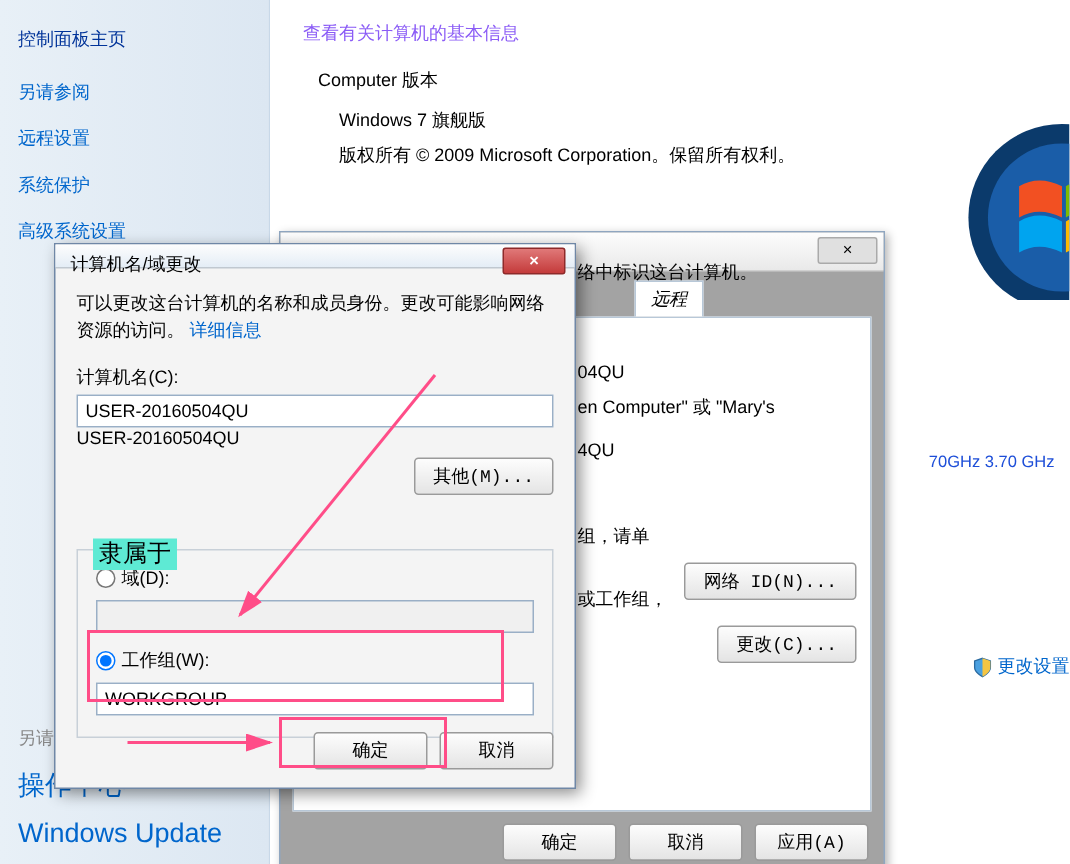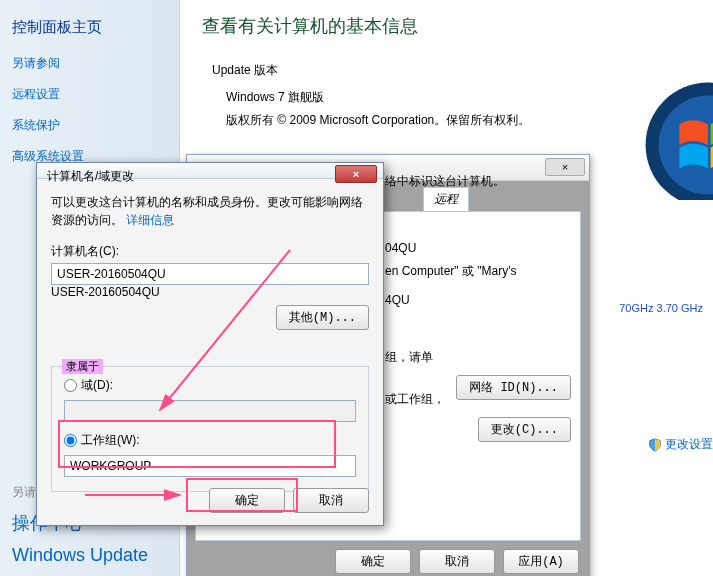--- a/index.html
+++ b/index.html
@@ -1,28 +1,28 @@
 <!DOCTYPE html>
 <html><head>
 <meta charset="utf-8">
 <style>
 * { box-sizing: border-box; margin: 0; padding: 0; font-family: "Microsoft YaHei", "Segoe UI", Tahoma, sans-serif; }
 body { width: 713px; height: 576px; background: #fff; position: relative; overflow: hidden; font-size: 12px; }
 
 
 .sidebar { position: absolute; left: 0; top: 0; width: 180px; height: 576px; background: linear-gradient(to right, #e8f0f7, #dce7f2); border-right: 1px solid #c8d8e8; padding: 18px 12px; }
-.sidebar-title { color: #003399; font-size: 15px; margin-bottom: 18px; }
+.sidebar-title { color: #003399; font-size: 12px; margin-bottom: 18px; }
 .sidebar-link { display: block; color: #0066cc; font-size: 12px; margin-bottom: 14px; cursor: pointer; }
 .sidebar-bottom { position: absolute; bottom: 0; left: 12px; }
 .sidebar-bottom .muted { color: #888; font-size: 12px; margin-bottom: 10px; }
 .sidebar-bottom .link { color: #0066cc; font-size: 18px; margin-bottom: 10px; cursor: pointer; }
 
 
 .main { position: absolute; left: 188px; top: 0; right: 0; height: 576px; padding: 14px 14px 0 14px; }
-.main-title { color: #14532d; font-size: 18px; margin-bottom: 24px; }
+.main-title { color: #8b5cf6; font-size: 12px; margin-bottom: 14px; }
 .section-label { font-size: 12px; margin: 4px 0 10px 10px; }
 .indent { margin-left: 24px; font-size: 12px; margin-bottom: 6px; }
 .cpu-info { position: absolute; right: 10px; top: 302px; font-size: 11px; color: #1d4ed8; }
 .win-logo { position: absolute; right: 0; top: 80px; width: 70px; height: 120px; overflow: hidden; }
 .win-logo svg { width: 130px; height: 130px; }
 .change-settings-link { position: absolute; right: 0; top: 436px; color: #0066cc; font-size: 12px; cursor: pointer; display:flex; align-items:center; gap:3px;}
 .shield { width:14px; height:14px; display:inline-block; }
 
 
 .sysprops { position: absolute; left: 186px; top: 154px; width: 404px; height: 430px; background: #a3a3a3; border: 1px solid #8fa6c0; box-shadow: 2px 2px 6px rgba(0,0,0,0.3); }
@@ -44,21 +44,21 @@
 .nc-title { padding-left: 10px; line-height: 26px; font-size: 12px; }
 .nc-close { position: absolute; right: 6px; top: 2px; width: 42px; height: 18px; background: linear-gradient(#e07878,#c43b3b); border: 1px solid #8e2a2a; border-radius: 2px; color: #fff; text-align: center; line-height: 16px; font-size: 11px; cursor: pointer; font-weight:bold;}
 .nc-body { padding: 14px 14px; font-size: 12px; }
 .nc-desc { margin-bottom: 14px; line-height: 1.5; }
 .nc-desc a { color: #0066cc; cursor: pointer; }
 .field-label { margin-bottom: 3px; }
 .text-input { width: 100%; border: 1px solid #9aafc6; padding: 3px 5px; font-size: 12px; background:#fff; }
 .readonly { margin-top: 8px; margin-bottom: 2px; }
 .nc-other-btn { float: right; margin-top: 6px; }
 .fieldset { border: 1px solid #c8d0d8; margin-top: 36px; padding: 10px 12px 14px 12px; position: relative; }
-.fieldset-legend { position: absolute; top: -8px; left: 10px; background: #f0abfc; padding: 0 4px; font-size: 11px; }
+.fieldset-legend { position: absolute; top: -8px; left: 10px; background: #5eead4; padding: 0 4px; font-size: 16px; }
 .radio-row { display: flex; align-items: center; margin-bottom: 4px; gap: 4px; }
 .radio-row input[type=radio] { cursor:pointer; }
 .group-input { width: 100%; border: 1px solid #9aafc6; padding: 3px 5px; font-size: 12px; margin-top: 2px; background:#fff;}
 .disabled-input { background: #f0f0f0; color: #888; }
 .nc-buttons { position: absolute; right: 14px; bottom: 12px; display: flex; gap: 8px; }
 
 
 .hl { position: absolute; border: 2px solid #ff4d88; pointer-events: none; z-index: 20; }
 .hl1 { left: 58px; top: 420px; width: 278px; height: 48px; }
 .hl2 { left: 186px; top: 478px; width: 112px; height: 34px; }
@@ -77,21 +77,21 @@
   <a class="sidebar-link">高级系统设置</a>
   <div class="sidebar-bottom">
     <div class="muted">另请参阅</div>
     <div class="link">操作中心</div>
     <div class="link">Windows Update</div>
   </div>
 </div>
 
 <div class="main">
   <div class="main-title">查看有关计算机的基本信息</div>
-  <div class="section-label">Update 版本</div>
+  <div class="section-label">Computer 版本</div>
   <div class="indent">Windows 7 旗舰版</div>
   <div class="indent">版权所有 © 2009 Microsoft Corporation。保留所有权利。</div>
   <div class="win-logo">
     <svg viewBox="0 0 100 100">
         <circle cx="50" cy="50" r="48" fill="#0b3a6b"></circle>
         <circle cx="50" cy="50" r="38" fill="#1a5da8"></circle>
         <g transform="translate(28,30)">
           <path d="M0 4 Q10 -2 22 4 L22 20 Q10 14 0 20 Z" fill="#f25022"></path>
           <path d="M24 4 Q34 -2 46 4 L46 20 Q34 14 24 20 Z" fill="#7fba00"></path>
           <path d="M0 22 Q10 16 22 22 L22 38 Q10 32 0 38 Z" fill="#00a4ef"></path>

